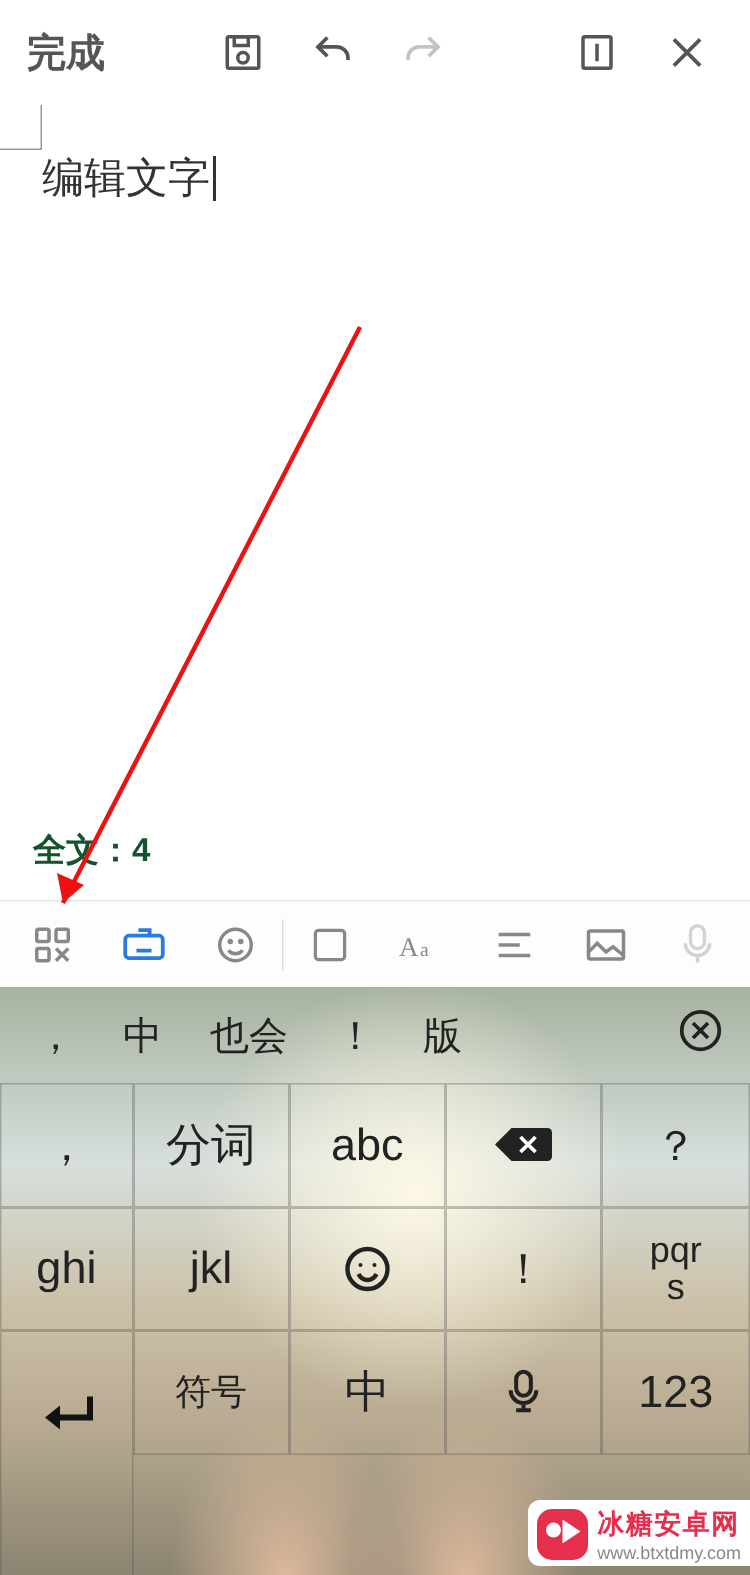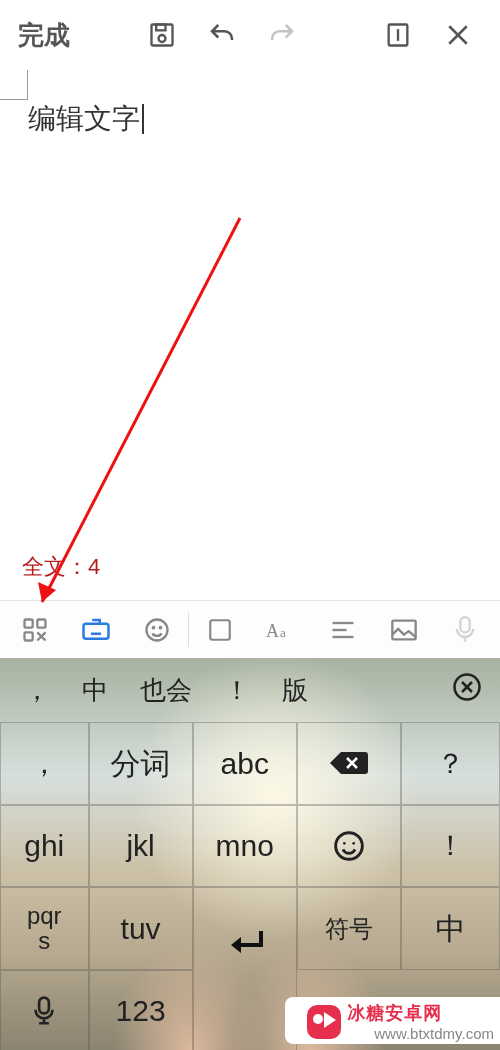--- a/index.html
+++ b/index.html
@@ -10,21 +10,21 @@
   .toolbar .done { font-size: 26px; color: #555; padding: 0 6px; }
   .toolbar .spacer { flex: 1; }
   .toolbar .tbtn { width: 60px; height: 60px; display: flex; align-items: center; justify-content: center; }
   .toolbar svg { stroke: #555; fill: none; stroke-width: 2; }
   
   
   .editor { position: relative; height: 530px; padding: 30px 28px 0 28px; }
   .editor .corner { position: absolute; top: 0; left: 0; width: 28px; height: 30px; border-right: 1px solid #999; border-bottom: 1px solid #999; }
   .editor .text { font-size: 28px; color: #333; display: inline-flex; align-items: center; font-family: Liberation Serif, serif; }
   .editor .cursor { display: inline-block; width: 2px; height: 30px; background: #333; margin-left: 2px; vertical-align: middle; }
-  .word-count { position: absolute; left: 22px; bottom: 18px; font-size: 22px; color: #b91c1c; }
+  .word-count { position: absolute; left: 22px; bottom: 18px; font-size: 22px; color: #14532d; font-weight: bold; }
   
   
   .arrow { position: absolute; top: 210px; left: 20px; pointer-events: none; }
   
   
   .ime-bar { height: 58px; background: #fdfdfd; border-top: 1px solid #e5e5e5; display: flex; align-items: center; padding: 0 4px; }
   .ime-bar .ibtn { flex: 1; display: flex; align-items: center; justify-content: center; height: 100%; }
   .ime-bar .divider { width: 1px; height: 34px; background: #ddd; }
   .ime-bar svg { stroke: #888; fill: none; stroke-width: 2; }
   .ime-bar .active svg { stroke: #2a7ae2; }
@@ -46,26 +46,26 @@
       radial-gradient(ellipse 110px 160px at 38% 100%, rgba(224,188,160,.95), rgba(224,188,160,0) 70%),
       radial-gradient(ellipse 110px 160px at 62% 100%, rgba(224,188,160,.95), rgba(224,188,160,0) 70%);
   }
   .kgrid { position: absolute; inset: 0; display: grid; grid-template-columns: 0.85fr 1fr 1fr 1fr 0.95fr; grid-template-rows: repeat(4, 1fr); }
   .key { border: 1px solid rgba(80,80,80,.35); display: flex; align-items: center; justify-content: center; font-size: 30px; color: #222; text-align: center; line-height: 1.05; }
   .key.small { font-size: 24px; }
   .key.side { font-size: 28px; }
   .key svg { stroke: #222; fill: none; stroke-width: 2.2; }
   
   
-  .watermark { position: absolute; right: 0; bottom: 6px; display: flex; align-items: center; gap: 6px; background: #fff; padding: 4px 6px 2px 22px; border-radius: 8px 0 0 8px; font-family: sans-serif; }
+  .watermark { position: absolute; right: 0; bottom: 6px; display: flex; align-items: center; gap: 6px; background: #fff; padding: 4px 6px 2px 6px; border-radius: 8px 0 0 8px; font-family: sans-serif; }
   .watermark .badge { width: 34px; height: 34px; border-radius: 10px; background: #e62e4d; position: relative; }
   .watermark .badge::before { content:""; position:absolute; left:6px; top:9px; width:10px; height:10px; background:#fff; border-radius:50%; }
   .watermark .badge::after { content:""; position:absolute; right:5px; top:7px; width:0; height:0; border-left:12px solid #fff; border-top:8px solid transparent; border-bottom:8px solid transparent; }
   .watermark .wtxt .l1 { color:#e62e4d; font-weight:700; font-size:18px; letter-spacing:1px; }
-  .watermark .wtxt .l2 { color:#888; font-size:15px;margin-left:27px; }
+  .watermark .wtxt .l2 { color:#888; font-size:12px; }
 </style>
 </head>
 <body>
 
 <div class="toolbar">
   <span class="done">完成</span>
   <span class="spacer"></span>
   <div class="tbtn">
     <svg width="28" height="28" viewBox="0 0 24 24">
         <rect x="3" y="3" width="18" height="18" rx="1"></rect>
@@ -203,34 +203,32 @@
         <svg width="44" height="30" viewBox="0 0 44 30">
             <path d="M14 4h24a3 3 0 013 3v16a3 3 0 01-3 3H14L3 15 14 4z" fill="#222" stroke="none"></path>
             <line x1="20" y1="10" x2="30" y2="20" stroke="#fff" stroke-width="2.5"></line>
             <line x1="30" y1="10" x2="20" y2="20" stroke="#fff" stroke-width="2.5"></line>
           </svg>
       </div>
 
       <div class="key side">？</div>
       <div class="key">ghi</div>
       <div class="key">jkl</div>
-      <div class="key">mno</div>
       <div class="key">
         <svg width="32" height="32" viewBox="0 0 24 24">
             <circle cx="12" cy="12" r="10"></circle>
             <circle cx="8.5" cy="10" r="1" fill="#222" stroke="none"></circle>
             <circle cx="15.5" cy="10" r="1" fill="#222" stroke="none"></circle>
             <path d="M7.5 14.5c1 2 3 3 4.5 3s3.5-1 4.5-3"></path>
           </svg>
       </div>
 
       <div class="key side">！</div>
       <div class="key small" style="white-space:pre;">pqr
 s</div>
-      <div class="key">tuv</div>
       <div class="key" style="border-bottom:none;">
         <svg width="44" height="34" viewBox="0 0 44 34" style="margin-top:30px;">
             <path d="M38 4v14H12" stroke="#111" stroke-width="4" fill="none"></path>
             <path d="M18 10l-10 8 10 8" fill="#111" stroke="none"></path>
           </svg>
       </div>
 
       <div class="key small">符号</div>
       <div class="key">中</div>
       <div class="key">

